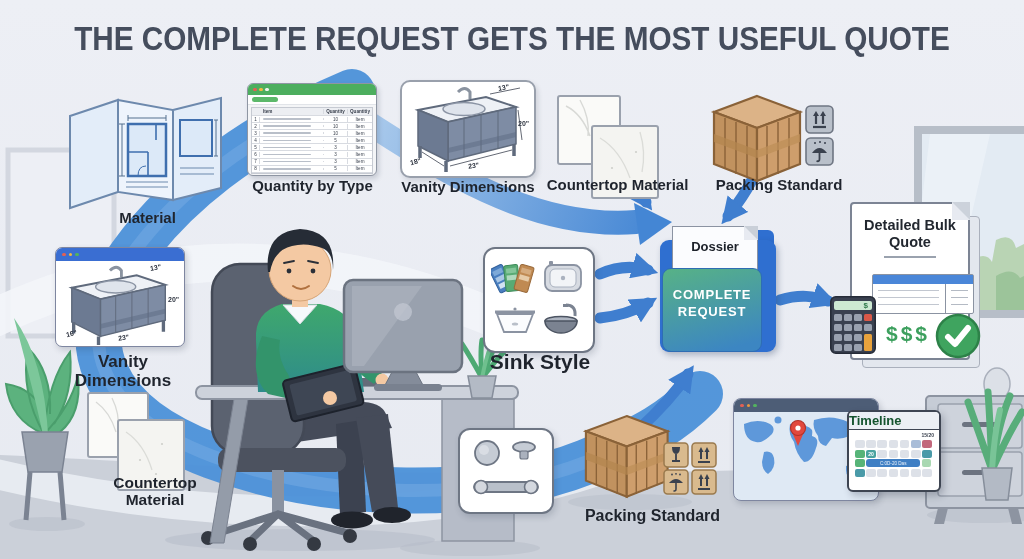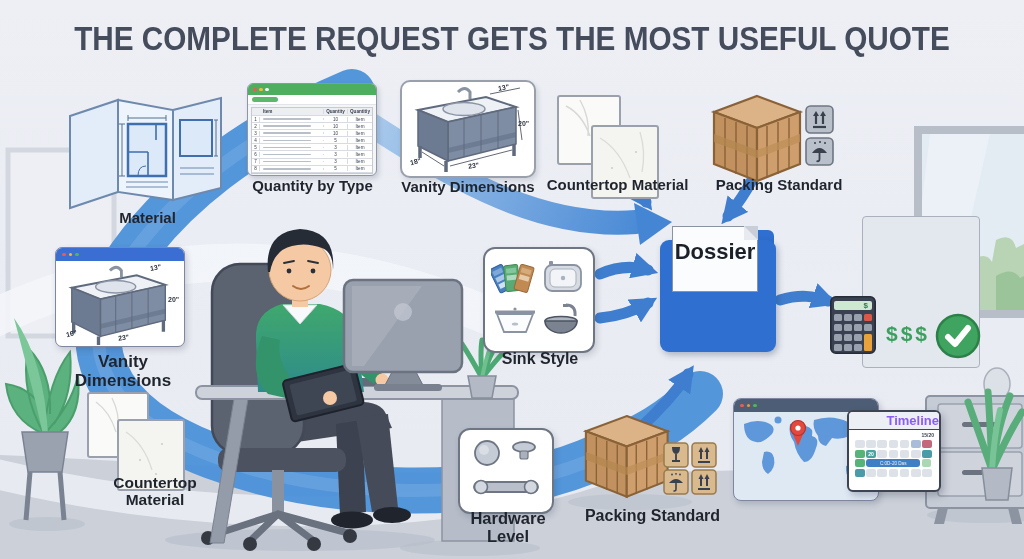--- a/index.html
+++ b/index.html
@@ -13,21 +13,21 @@
     font-size:33px;font-weight:800;color:#454d5d;transform:scaleX(.9);letter-spacing:0;}
 
   .lbl{position:absolute;font-weight:700;color:#1f242d;text-align:center;line-height:1.12;font-size:15px;}
   .lbl-drawings{left:85px;top:210px;width:125px;}
   .lbl-qbt{left:240px;top:178px;width:145px;}
   .lbl-vdt{left:393px;top:179px;width:150px;}
   .lbl-cmt{left:545px;top:177px;width:145px;}
   .lbl-pst{left:703px;top:177px;width:152px;}
   .lbl-vdl{left:48px;top:352px;width:150px;font-size:17px;}
   .lbl-cmb{left:100px;top:474px;width:110px;font-size:15.5px;}
-  .lbl-ss{left:485px;top:350px;width:110px;font-size:16px;}
+  .lbl-ss{left:485px;top:350px;width:110px;font-size:21px;}
   .lbl-hl{left:448px;top:509px;width:120px;font-size:16.5px;}
   .lbl-psb{left:575px;top:507px;width:155px;font-size:16px;}
   .lbl-dp{left:715px;top:500px;width:160px;font-size:16px;}
 
   
   .qwin{position:absolute;left:247px;top:83px;width:130px;height:93px;background:#f4f5f7;
     border:1.5px solid #8f96a3;border-radius:6px;overflow:hidden;box-shadow:2px 3px 5px rgba(40,50,70,.18);}
   .qwin-bar{height:11px;background:#4cae5e;display:flex;align-items:center;gap:2.5px;padding-left:5px;}
   .dot{width:3.5px;height:3.5px;border-radius:50%;}
   .dot-r{background:#e06055}.dot-y{background:#efb93f}.dot-g{background:#eef3ee}
@@ -58,40 +58,40 @@
     border:2px solid #6e7684;border-radius:12px;box-shadow:2px 3px 6px rgba(40,50,70,.18);padding:2px;}
 
   
   .dwin{position:absolute;left:733px;top:398px;width:146px;height:103px;background:#dfe9f4;
     border:1.5px solid #7e86a0;border-radius:8px;overflow:hidden;box-shadow:2px 3px 6px rgba(40,50,70,.2);}
   .dwin-bar{height:13px;background:#4d5d76;display:flex;align-items:center;gap:3px;padding-left:6px;}
 
   
   .tcard{position:absolute;left:847px;top:410px;width:94px;height:82px;background:#fff;
     border:2px solid #3e4552;border-radius:6px;box-shadow:3px 4px 7px rgba(30,40,60,.25);}
-  .tcard-h{height:18px;background:#eceff4;border-bottom:1.5px solid #3e4552;text-align:right;
-    font-size:13px;font-weight:800;color:#8b5cf6;line-height:17px;border-radius:4px 4px 0 0;}
+  .tcard-h{height:18px;background:#eceff4;border-bottom:1.5px solid #3e4552;text-align:left;
+    font-size:13px;font-weight:800;color:#14532d;line-height:17px;border-radius:4px 4px 0 0;}
   .tnote{position:absolute;right:5px;top:20px;font-size:5px;font-weight:700;color:#3c4350;}
   .tl-grid{position:absolute;left:6px;top:28px;width:78px;display:flex;flex-wrap:wrap;gap:1.5px;}
   .tcell{width:9.7px;height:8px;border-radius:2px;background:#dde1e8;font-size:5px;}
   .t-lb{background:#a9bdd8}.t-rd{background:#c2677c}.t-gr{background:#57b478}
   .t-tl{background:#4a9aa8}.t-lg{background:#a9d8b2}
   .t-num{background:#4aa3a0;color:#fff;font-weight:700;display:flex;align-items:center;justify-content:center;}
   .tbar{width:54px;background:#3f7fc4;color:#eaf2fb;font-size:4.6px;display:flex;align-items:center;justify-content:center;border-radius:3px;}
 
   
   .dossier{position:absolute;left:660px;top:226px;width:118px;height:128px;}
   .dossier-back{position:absolute;left:0;top:14px;width:116px;height:112px;background:#2f6fd0;
     border-radius:9px;box-shadow:2px 3px 6px rgba(30,50,90,.3);}
   .dossier-tab{position:absolute;left:88px;top:4px;width:26px;height:22px;background:#2f6fd0;border-radius:6px;}
   .dossier-paper{position:absolute;left:12px;top:0;width:86px;height:66px;background:#fbfcfe;
     border:1.5px solid #8b93a2;}
   .dossier-paper::after{content:"";position:absolute;right:-1px;top:-1px;width:0;height:0;
     border-left:14px solid #c9cfd8;border-top:14px solid #e7eaf1;transform:rotate(180deg);}
-  .dossier-paper span{display:block;margin-top:12px;text-align:center;font-size:22px;font-weight:800;color:#1c2129;}
+  .dossier-paper span{display:block;margin-top:12px;text-align:center;font-size:13px;font-weight:800;color:#1c2129;}
   .dossier-front{position:absolute;left:2px;top:42px;width:100px;height:84px;border-radius:9px;
     background:linear-gradient(165deg,#57b286 0%,#3c86c2 90%);border:1px solid #2e6db3;
     color:#fff;font-weight:800;font-size:13px;letter-spacing:.8px;text-align:center;
     padding-top:18px;line-height:1.3;}
 
   
   .bq{position:absolute;left:838px;top:202px;width:160px;height:172px;}
   .bq-sheet2{position:absolute;left:24px;top:14px;width:118px;height:152px;background:#e3e7ee;
     border:1.5px solid #aab0bc;border-radius:4px;}
   .bq-sheet{position:absolute;left:12px;top:0;width:120px;height:158px;background:#fff;
@@ -574,24 +574,40 @@
         <span class="tcell t-g"></span>
       </div>
 </div>
 
 <div class="dossier">
   <div class="dossier-tab"></div>
   <div class="dossier-back"></div>
   <div class="dossier-paper">
     <span>Dossier</span>
   </div>
+  <div class="dossier-front">COMPLETE REQUEST</div>
 </div>
 
 <div class="bq">
   <div class="bq-sheet2"></div>
+  <div class="bq-sheet">
+    <div class="bq-title">Detailed Bulk Quote</div>
+    <div class="bq-rule"></div>
+    <div class="bq-table">
+      <div class="bq-th"></div>
+      <div class="bq-line"></div>
+          <div class="bq-line"></div>
+          <div class="bq-line"></div>
+      <div class="bq-col">
+            <i></i>
+            <i></i>
+            <i></i>
+          </div>
+    </div>
+  </div>
   <svg class="bq-calc" width="46" height="58" viewBox="0 0 46 58">
     <rect x="0.8" y="0.8" width="44.4" height="56.4" rx="5" fill="#3a4150" stroke="#262c38" stroke-width="1.6"></rect>
     <rect x="4" y="5" width="38" height="9" rx="2" fill="#cde9d2"></rect>
     <text x="38" y="12.3" text-anchor="end" font-size="8" font-weight="bold" fill="#2f7a4a" font-family="Liberation Sans, sans-serif">$</text>
     <g fill="#99a1af">
       <rect x="4" y="18" width="8" height="7" rx="1.5"></rect>
           <rect x="14" y="18" width="8" height="7" rx="1.5"></rect>
           <rect x="24" y="18" width="8" height="7" rx="1.5"></rect>
       <rect x="4" y="28" width="8" height="7" rx="1.5"></rect>
           <rect x="14" y="28" width="8" height="7" rx="1.5"></rect>
@@ -615,16 +631,15 @@
 </div>
 
 <div class="lbl lbl-drawings">Material</div>
 <div class="lbl lbl-qbt">Quantity by Type</div>
 <div class="lbl lbl-vdt">Vanity Dimensions</div>
 <div class="lbl lbl-cmt">Countertop Material</div>
 <div class="lbl lbl-pst">Packing Standard</div>
 <div class="lbl lbl-vdl">Vanity Dimensions</div>
 <div class="lbl lbl-cmb">Countertop Material</div>
 <div class="lbl lbl-ss">Sink Style</div>
-<div class="lbl lbl-hl">Hardware Level</div>
 <div class="lbl lbl-psb">Packing Standard</div>
 
 </div>
 
 </body></html>

